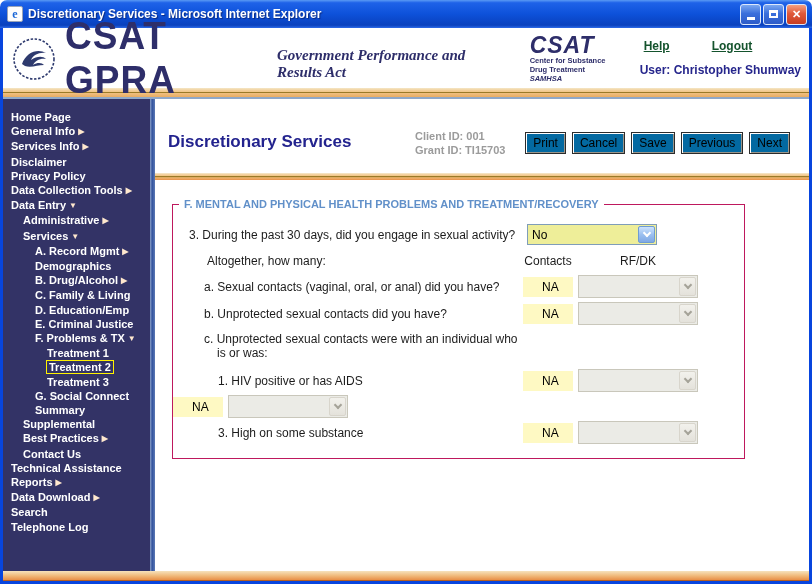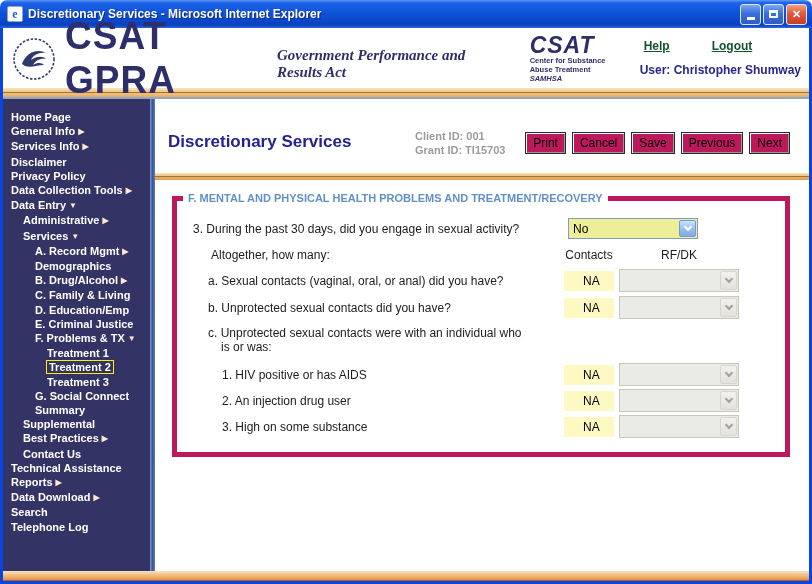--- a/index.html
+++ b/index.html
@@ -60,28 +60,28 @@
   .active-box { outline:1px solid #FFF200; padding:0 2px; }
   .edge-strip { width:5px; flex:0 0 auto;
     background:linear-gradient(90deg,#8CA0C8 0%,#33549E 45%,#5C79B4 100%); }
   .content { flex:1; background:#fff; position:relative; min-width:0; }
 
   
   .content-head { position:relative; height:48px;margin-top:24px; }
   .page-title { position:absolute; left:13px; top:9px; color:#23238E; font-size:17px; font-weight:bold; }
   .ids { position:absolute; left:260px; top:6px; color:#9B9B9B; font-weight:bold; font-size:11px; line-height:14px; }
   .btn-row { position:absolute; right:19px; top:9px; display:flex; gap:6px; }
-  .xpbtn { background:#be185d; border:1px solid #2b2b2b; font-size:12px; color:#000;
+  .xpbtn { background:#0369a1; border:1px solid #2b2b2b; font-size:12px; color:#000;
     padding:3px 7px; font-family:"Liberation Sans", sans-serif; cursor:pointer;
     box-shadow:inset 1px 1px 0 #fff, inset -1px -1px 0 #9a968c; }
   .content-sep { height:7px; margin-top:2px;
     background:linear-gradient(180deg,#F6EAD0 0%,#F2C88C 30%,#F2C88C 42%,#9A7A28 50%,#9A7A28 58%,#EFB872 66%,#E89048 100%); }
 
   
-  fieldset.fbox { margin:12px 0 0 17px; width:618px; border:5px solid #be185d; padding:0 0 14px 0; }
+  fieldset.fbox { margin:18px 0 0 17px; width:573px; border:1px solid #be185d; padding:0 0 14px 0; }
   fieldset.fbox legend { margin-left:6px; padding:0 5px; color:#6190C9; font-weight:bold; font-size:11px; }
   .frow { display:flex; align-items:center; font-size:12px; color:#1c1c1c; }
   .flabel { flex:1; padding-left:31px; line-height:14px; }
   .flabel.q3 { padding-left:16px; }
   .flabel.alt { padding-left:34px; }
   .flabel.sub { padding-left:45px; }
   .q3row { margin-top:14px; }
   .colhead { margin-top:9px; }
   .h-contacts { width:50px; margin-right:5px; text-align:center; font-size:12px; color:#1c1c1c; }
   .h-rfdk { width:120px; margin-right:46px; text-align:center; font-size:12px; color:#1c1c1c; }
@@ -138,21 +138,21 @@
         <circle cx="23" cy="23" r="20" fill="none" stroke="#2E3A6E" stroke-width="1.6" stroke-dasharray="2.5 1.6"></circle>
         <path d="M11,28 C15,16 27,12 35,17 C28,16 22,19 20,24 C26,20 32,20 35,23 C29,22 24,25 22,29 C27,26 31,27 33,29 C27,29 20,32 14,30 Z" fill="#2E3A6E"></path>
       </svg>
       <div class="brand">
         <span class="brand-main">CSAT GPRA</span>
         <span class="brand-tag">Government Performance and Results Act</span>
       </div>
       <div class="csat-block">
         <div class="c1">CSAT</div>
         <div class="c2">Center for Substance</div>
-        <div class="c3">Abuse Treatment</div>
+        <div class="c3">Drug Treatment</div>
         <div class="c4">SAMHSA</div>
       </div>
       <div class="header-right">
         <div class="hlinks">
           <span class="hlink">Help</span>
           <span class="hlink">Logout</span>
         </div>
         <div class="user-line">User: Christopher Shumway</div>
       </div>
     </div>
@@ -264,21 +264,20 @@
               <span class="flabel sub">1. HIV positive or has AIDS</span>
               <span class="na-field">NA</span>
               <span class="xp-select disabled">
                 <span class="sel-text"></span>
                 <span class="sel-btn">
                     <i class="chev"></i>
                   </span>
               </span>
             </div>
             <div class="frow">
-              <span class="flabel sub">2. An injection drug user</span>
               <span class="na-field">NA</span>
               <span class="xp-select disabled">
                 <span class="sel-text"></span>
                 <span class="sel-btn">
                     <i class="chev"></i>
                   </span>
               </span>
             </div>
             <div class="frow">
               <span class="flabel sub">3. High on some substance</span>

